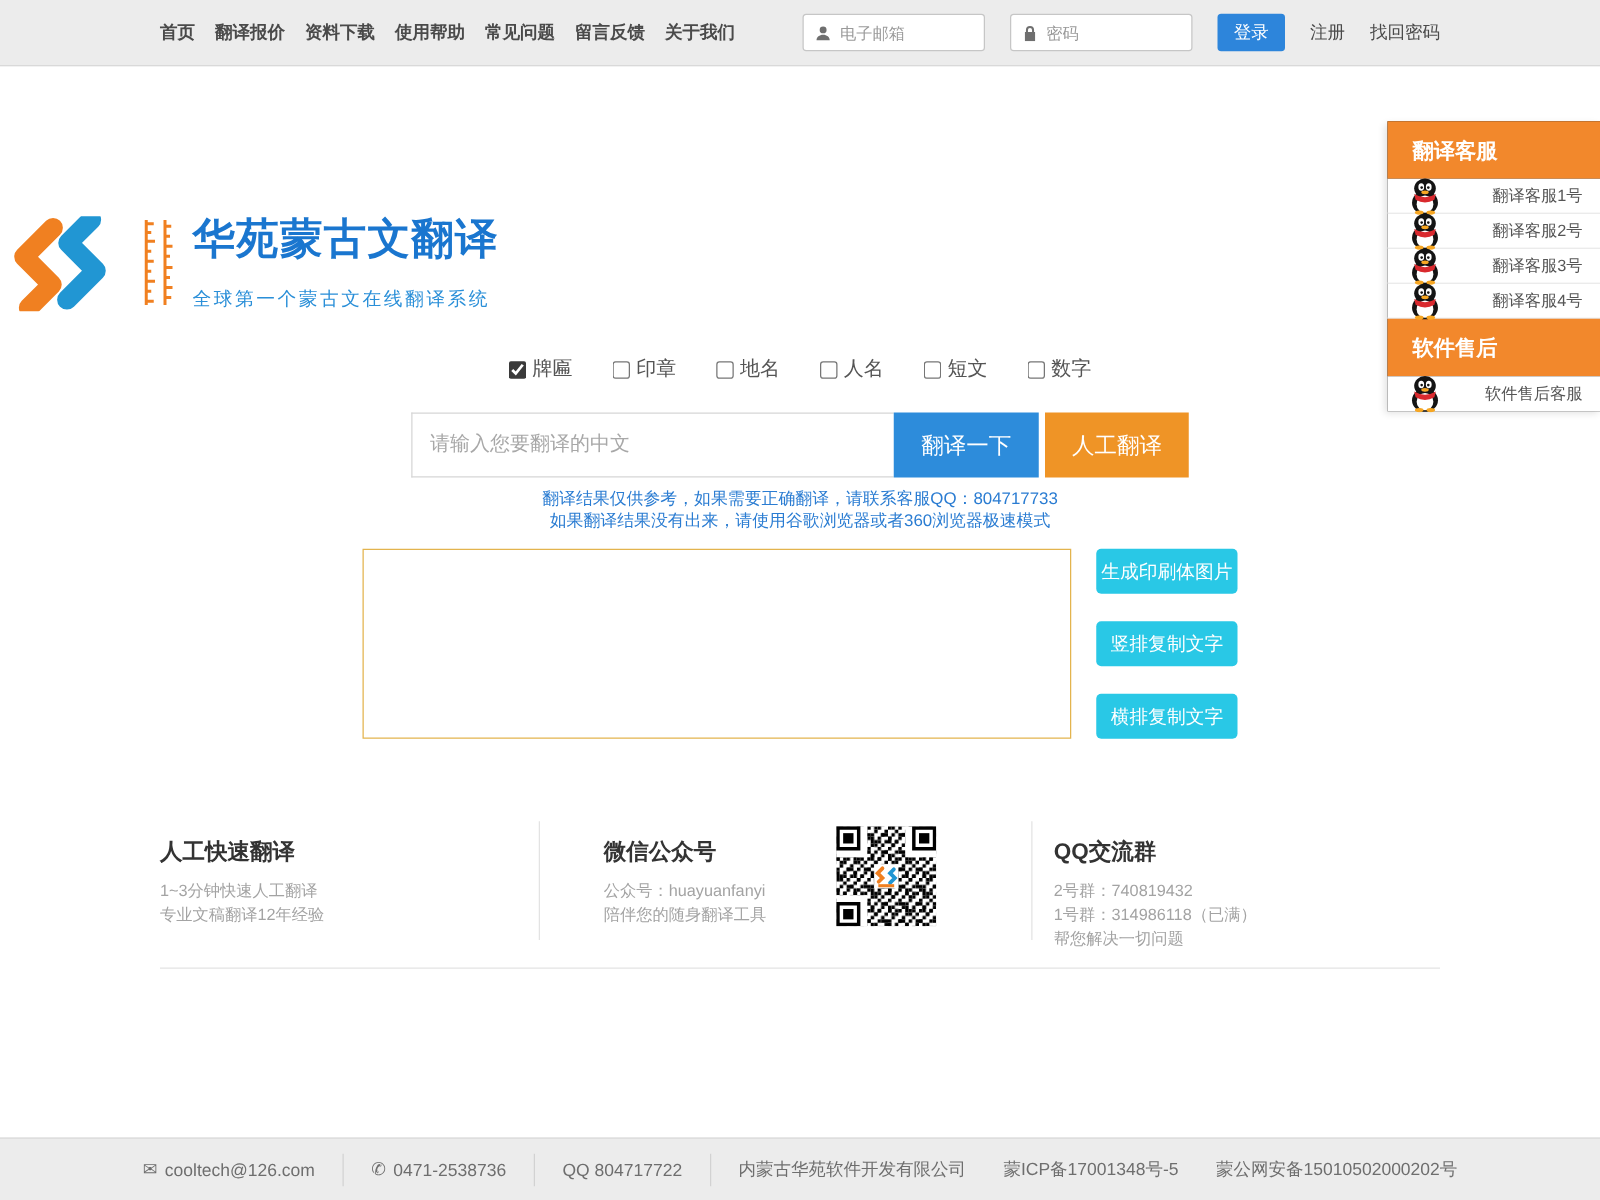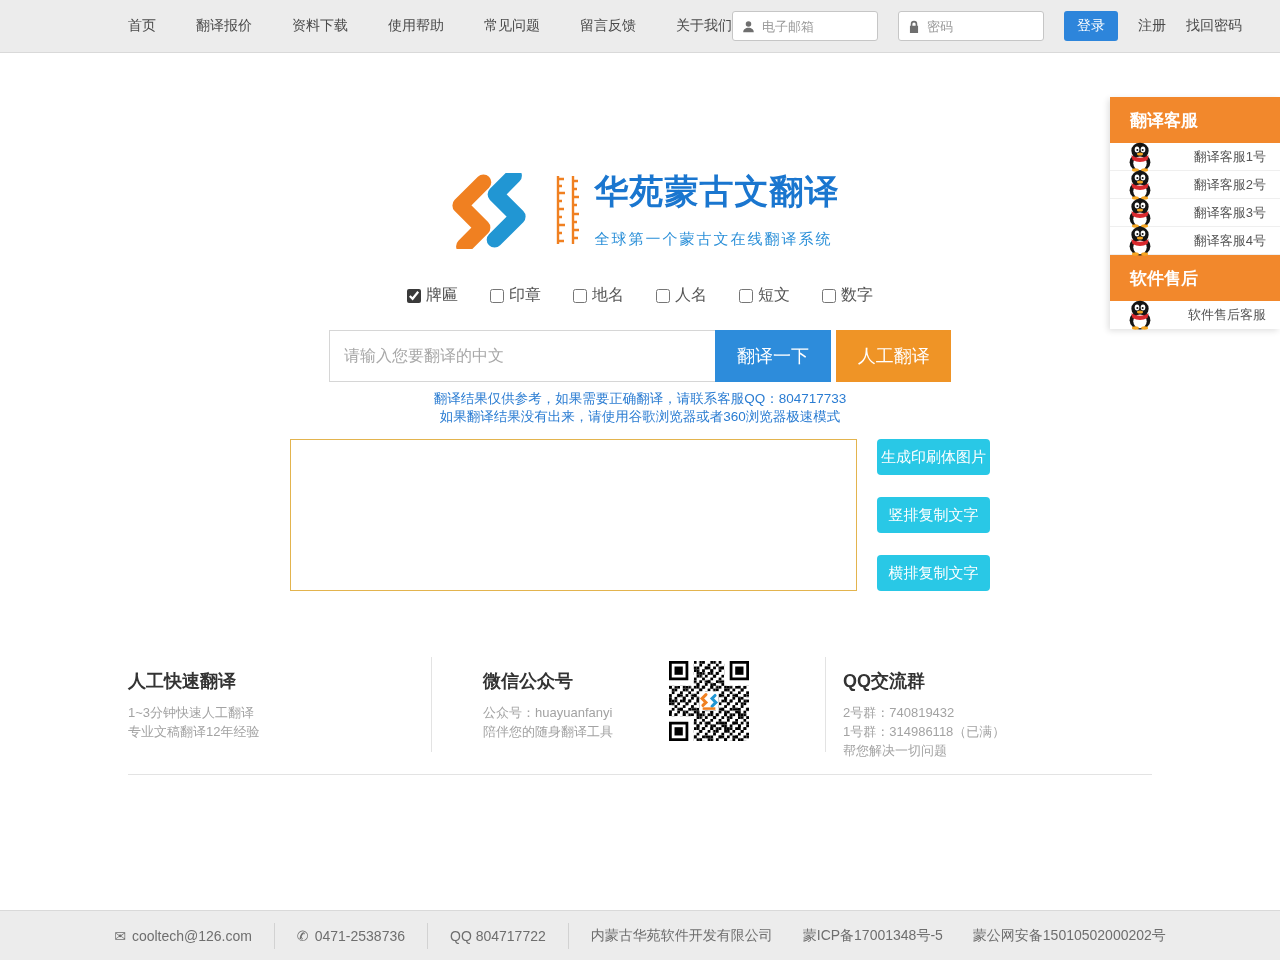--- a/index.html
+++ b/index.html
@@ -2,35 +2,35 @@
 <html><head>
 <meta charset="utf-8">
 <style>
   * { margin:0; padding:0; box-sizing:border-box; }
   html,body { width:1280px; background:#fff; font-family:"Liberation Sans","DejaVu Sans",sans-serif; }
   .page { position:relative; width:1280px; height:960px; overflow:hidden; background:#fff; }
 
   
   .topbar { height:53px; background:#ececec; border-bottom:1px solid #d9d9d9; }
   .topbar-inner { width:1024px; margin:0 auto; height:100%; display:flex; align-items:center; }
-  .main-nav { display:flex; align-items:center; gap:40px; }
+  .main-nav { display:flex; align-items:center; gap:16px;font-weight:bold; }
   .main-nav a { font-size:14px; color:#4a4a4a; text-decoration:none; cursor:pointer; white-space:nowrap; }
   .auth { margin-left:auto; display:flex; align-items:center; gap:20px; }
   .input-wrap { display:flex; align-items:center; gap:7px; width:146px; height:30px; background:#fff;
                 border:1px solid #c6c6c6; border-radius:3px; padding:0 9px; }
   .input-wrap svg { flex:0 0 auto; }
   .input-wrap input { border:0; outline:0; width:100%; font-size:13px; color:#333; background:transparent;
                       font-family:inherit; }
   .input-wrap input::placeholder { color:#9a9a9a; }
   .login-btn { width:54px; height:30px; background:#2d85db; color:#fff; border:0; border-radius:3px;
                font-size:14px; cursor:pointer; font-family:inherit; }
   .auth .txt-link { font-size:14px; color:#4a4a4a; text-decoration:none; cursor:pointer; white-space:nowrap; }
 
   
-  .brand { margin-top:120px; display:flex; justify-content:center; align-items:center; gap:12px; }
+  .brand { margin-top:120px; display:flex; align-items:center; gap:12px; }
   .brand-text { text-align:left; }
   .brand-title { font-family:"Liberation Serif","DejaVu Serif",serif; font-weight:bold; font-size:34px;
                  color:#1a76cf; letter-spacing:1px; line-height:1.1; }
   .brand-subtitle { margin-top:19px; font-size:15px; color:#2a8fd8; letter-spacing:2px; }
 
   
   .categories { margin-top:36px; display:flex; justify-content:center; gap:32px; }
   .cat { display:flex; align-items:center; gap:5px; font-size:16px; color:#555; cursor:pointer; }
   .cat input { width:14px; height:14px; accent-color:#3a3a3a; cursor:pointer; }
 

